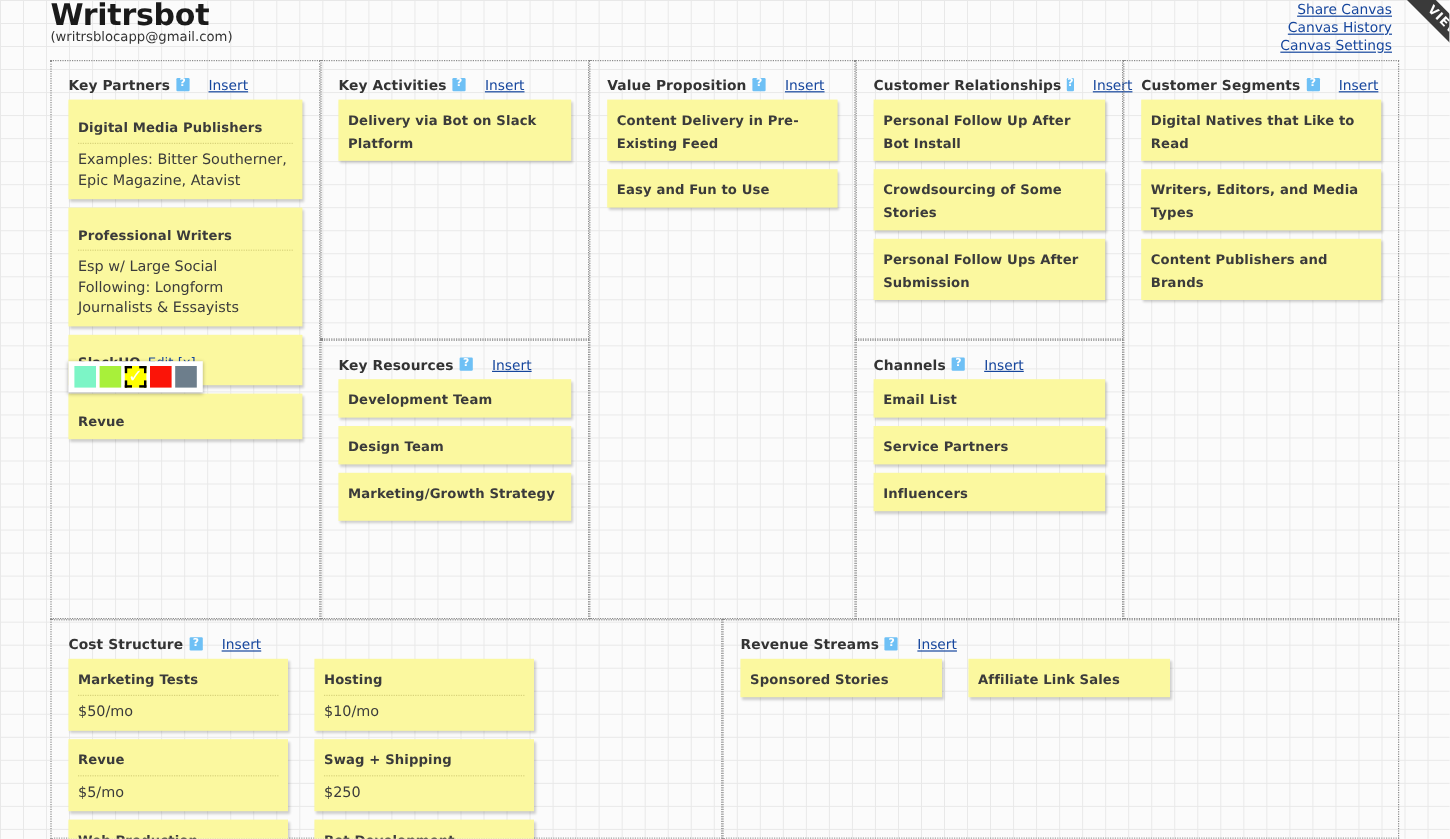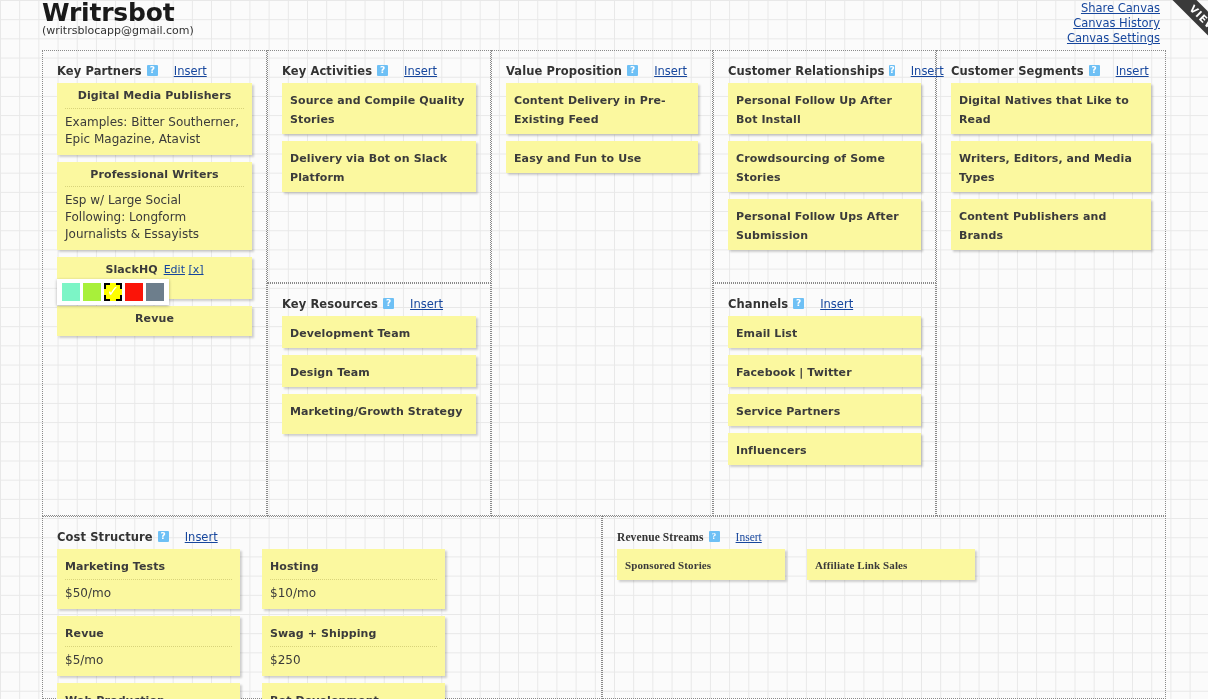--- a/index.html
+++ b/index.html
@@ -124,21 +124,21 @@
 
   .col-kp   { width: 225px; }
   .col-ka   { width: 224px; }
   .col-vp   { width: 222px; }
   .col-cr   { width: 223px; }
   .col-cs   { width: 230px; }
 
   .half { height: 233px; }
 
   .col-cost { width: 560px; }
-  .col-rev  { width: 564px; font-family: Liberation Serif, serif; }
+  .col-rev  { width: 564px; }
 
   .sec-head {
     display: flex;
     align-items: center;
     padding: 9px 0 0 14px;
     height: 30px;
     white-space: nowrap;
   }
 
   .sec-title {
@@ -186,22 +186,23 @@
   .note {
     background: #fbf89f;
     margin-bottom: 7px;
     padding: 6px 8px 7px 8px;
     box-shadow: 1.5px 2px 2px rgba(0,0,0,0.18);
     position: relative;
   }
 
   .note-head {
     display: flex;
-    justify-content: center;
+    justify-content: flex-start;
     align-items: flex-start;
+    margin-top: 11px;
   }
 
   .note-title {
     font-size: 11px;
     font-weight: bold;
     color: #3b3b3b;
     line-height: 13.5px;
     letter-spacing: 0.1px;
   }
 
@@ -332,23 +333,20 @@
     <div class="cell-stack col-ka">
 
       <div class="cell half">
         <div class="sec-head">
           <span class="sec-title">Key Activities</span>
           <span class="help-icon">?</span>
           <span class="insert-link">Insert</span>
         </div>
         <div class="notes">
           <div class="note" style="min-height:40px">
-            <span class="note-title">Source and Compile Quality Stories</span>
-          </div>
-          <div class="note" style="min-height:40px">
             <span class="note-title">Delivery via Bot on Slack Platform</span>
           </div>
         </div>
       </div>
 
       <div class="cell half">
         <div class="sec-head">
           <span class="sec-title">Key Resources</span>
           <span class="help-icon">?</span>
           <span class="insert-link">Insert</span>
@@ -409,23 +407,20 @@
         <div class="sec-head">
           <span class="sec-title">Channels</span>
           <span class="help-icon">?</span>
           <span class="insert-link">Insert</span>
         </div>
         <div class="notes">
           <div class="note" style="min-height:26px">
             <span class="note-title">Email List</span>
           </div>
           <div class="note" style="min-height:26px">
-            <span class="note-title">Facebook | Twitter</span>
-          </div>
-          <div class="note" style="min-height:26px">
             <span class="note-title">Service Partners</span>
           </div>
           <div class="note" style="min-height:26px">
             <span class="note-title">Influencers</span>
           </div>
         </div>
       </div>
 
     </div>
 

